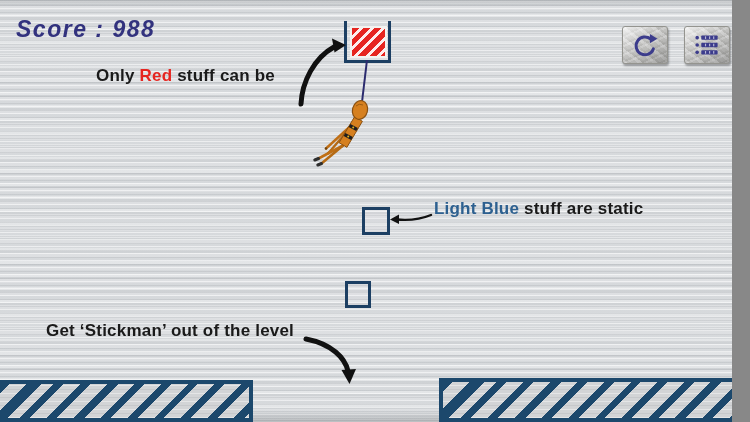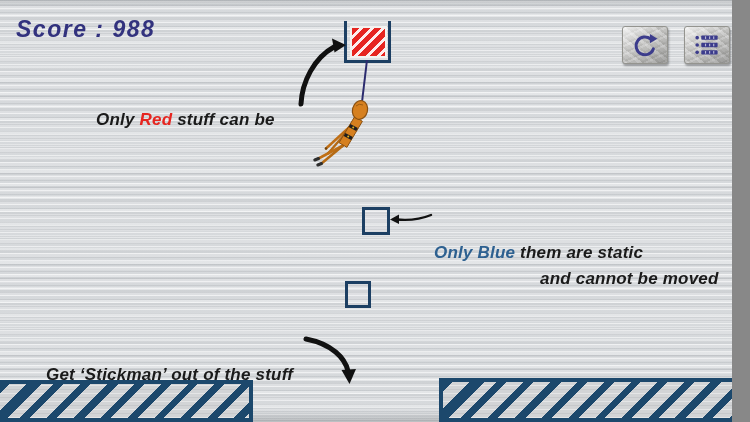--- a/index.html
+++ b/index.html
@@ -5,21 +5,21 @@
   html,body{margin:0;padding:0;background:#888;}
   #stage{
     position:relative;width:732px;height:422px;overflow:hidden;
     font-family:"Liberation Sans","DejaVu Sans",sans-serif;
     background-color:#d7d9db;
     background-image:
       linear-gradient(180deg, rgba(110,115,120,.38) 0, rgba(255,255,255,0) 6px, rgba(255,255,255,0) 410px, rgba(100,105,110,.35) 422px),
       repeating-linear-gradient(0deg, rgba(255,255,255,.55) 0 1px, rgba(255,255,255,0) 1px 3px, rgba(125,130,136,.16) 3px 4px, rgba(255,255,255,0) 4px 7px),
       repeating-linear-gradient(0deg, rgba(198,202,206,.45) 0 2px, rgba(238,240,242,.55) 2px 5px, rgba(214,218,222,.4) 5px 9px, rgba(228,230,233,.5) 9px 13px);
   }
-  .note{position:absolute;color:#1a1a1a;font-weight:700;font-style:italic;font-size:17px;white-space:nowrap;letter-spacing:.2px;margin-top:44px;}
+  .note{position:absolute;color:#1a1a1a;font-weight:700;font-size:17px;white-space:nowrap;letter-spacing:.2px;}
   .hl-red{color:#e62520;}
   .hl-blue{color:#2d6090;}
   #score{
     position:absolute;left:16px;top:16px;color:#32327e;font-weight:700;
     font-size:23px;letter-spacing:1.5px;white-space:nowrap;font-style:italic;
   }
   .btn{
     position:absolute;width:46px;height:38px;border-radius:3px;cursor:pointer;
     border:1px solid #94948f;box-sizing:border-box;
     background-color:#c2c2c0;
@@ -153,19 +153,18 @@
       <path d="M 306,339 C 332,344 345,358 348,371" fill="none" stroke="#111" stroke-width="5" stroke-linecap="round"></path>
       <polygon points="349.5,384 341.5,370 356,369" fill="#111"></polygon>
     </g>
   </svg>
 
   <div class="note" style="left:96px;top:66px;">
     <span>Only </span><span class="hl-red">Red</span><span> stuff can be</span>
   </div>
 
   <div class="note" style="left:434px;top:199px;">
-    <span class="hl-blue">Only Blue</span><span> them are static</span>
+    <span class="hl-blue">Light Blue</span><span> stuff are static</span>
   </div>
-  <div class="note" style="left:540px;top:225px;">and cannot be moved</div>
 
-  <div class="note" style="left:46px;top:321px;">Get ‘Stickman’ out of the stuff</div>
+  <div class="note" style="left:46px;top:321px;">Get ‘Stickman’ out of the level</div>
 
 </div>
 
 </body></html>

